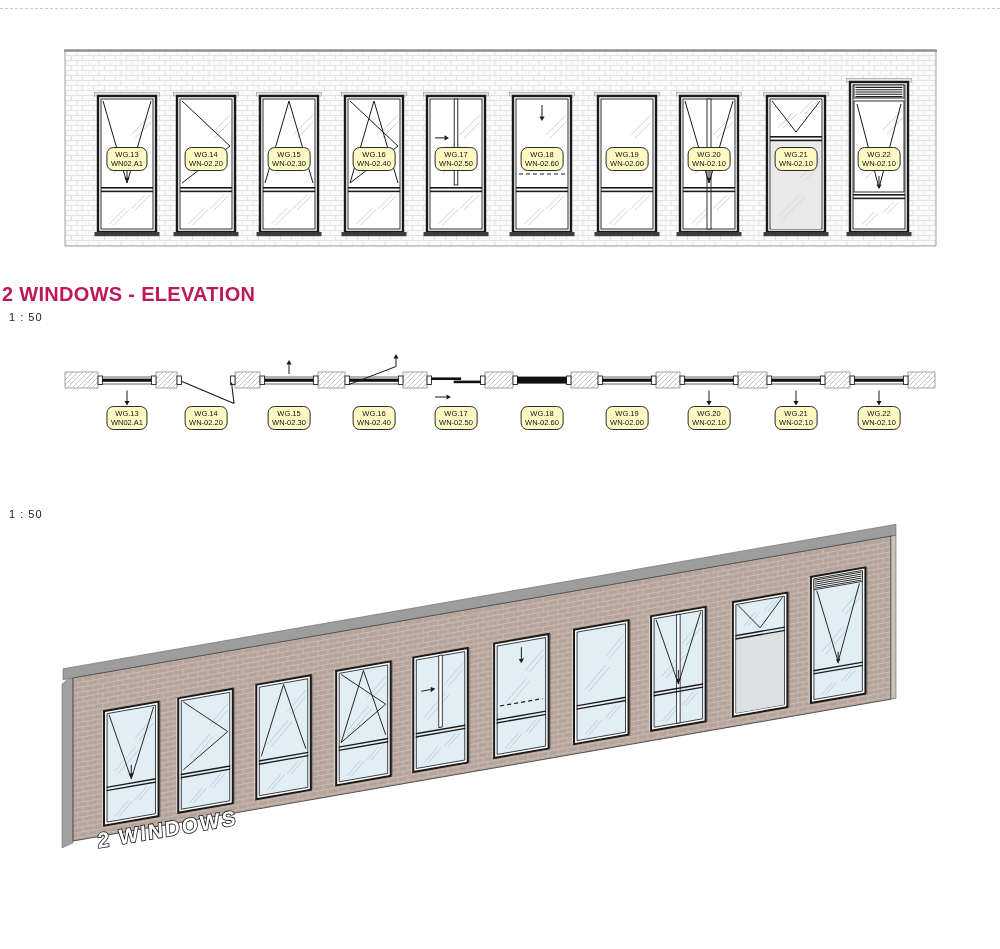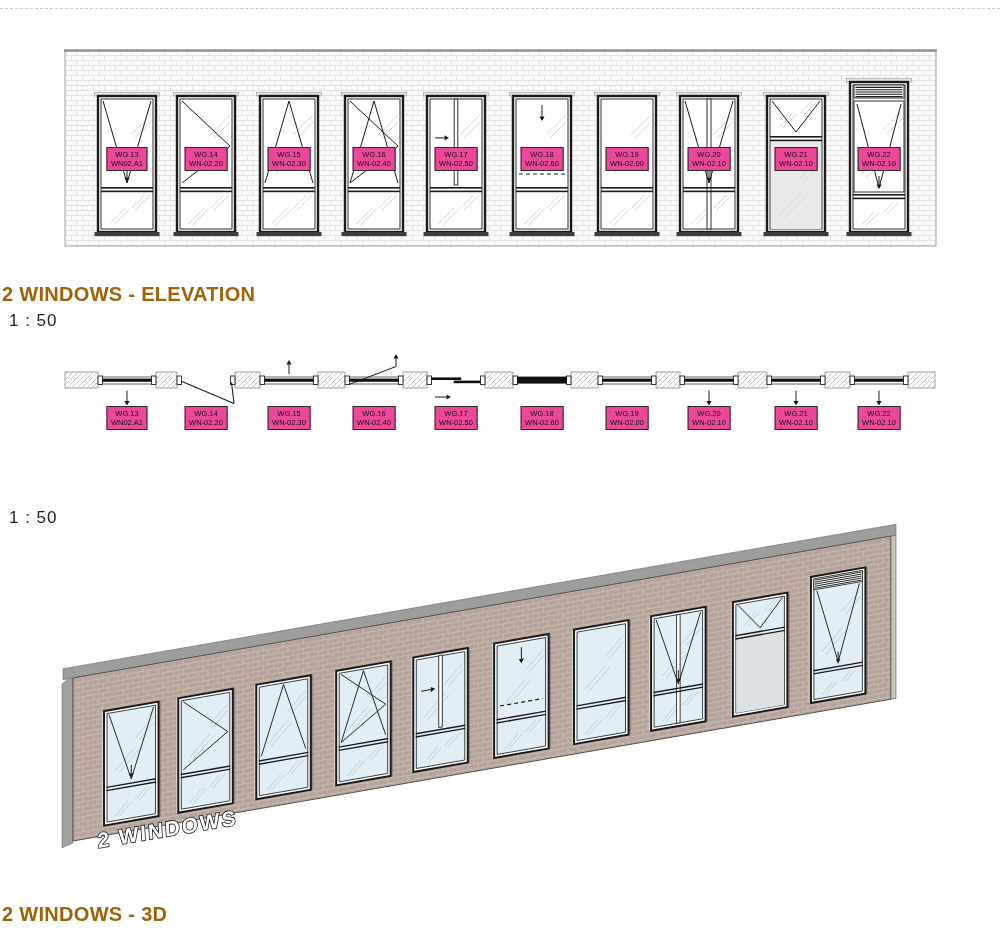--- a/index.html
+++ b/index.html
@@ -1,25 +1,25 @@
 <!DOCTYPE html>
 <html><head>
 <meta charset="utf-8">
 <style>
   html,body{margin:0;padding:0;background:#fff}
   #sheet{position:relative;width:1000px;height:949px;background:#fff;overflow:hidden;
          font-family:"Liberation Sans",sans-serif}
   #drawing{position:absolute;left:0;top:0}
   .top-dash{position:absolute;left:0;top:8px;width:1000px;height:0;
             border-top:1px dashed #c9c9c9}
-  .sec-title{position:absolute;left:2px;font-weight:bold;font-size:20px;color:#a16207;
+  .sec-title{position:absolute;left:2px;font-weight:bold;font-size:20px;color:#be185d;
              letter-spacing:.3px;white-space:nowrap}
-  .sec-scale{position:absolute;left:9px;font-size:17px;color:#222;letter-spacing:1px}
-  .tag{position:absolute;transform:translateX(-50%);background:#ec4899;border:1px solid #2b2b2b;
-       border-radius:0;font-size:7.5px;line-height:1.25;padding:1.5px 3.5px;text-align:center;
+  .sec-scale{position:absolute;left:9px;font-size:11px;color:#222;letter-spacing:1px}
+  .tag{position:absolute;transform:translateX(-50%);background:#fef9c3;border:1px solid #2b2b2b;
+       border-radius:7px;font-size:7.5px;line-height:1.25;padding:1.5px 3.5px;text-align:center;
        color:#111;white-space:nowrap;z-index:3}
 </style>
 </head>
 <body>
 
 <div id="sheet">
   <div class="top-dash"></div>
 
   <svg id="drawing" width="1000" height="949" viewBox="0 0 1000 949">
     <defs>
@@ -625,14 +625,13 @@
         <div>WG.22</div>
         <div>WN-02.10</div>
       </div>
     </div>
 
   <div class="sec-title" style="top:283px">2 WINDOWS - ELEVATION</div>
   <div class="sec-scale" style="top:311px">1 : 50</div>
 
   <div class="sec-scale" style="top:508px">1 : 50</div>
 
-  <div class="sec-title" style="top:903px">2 WINDOWS - 3D</div>
 </div>
 
 </body></html>

